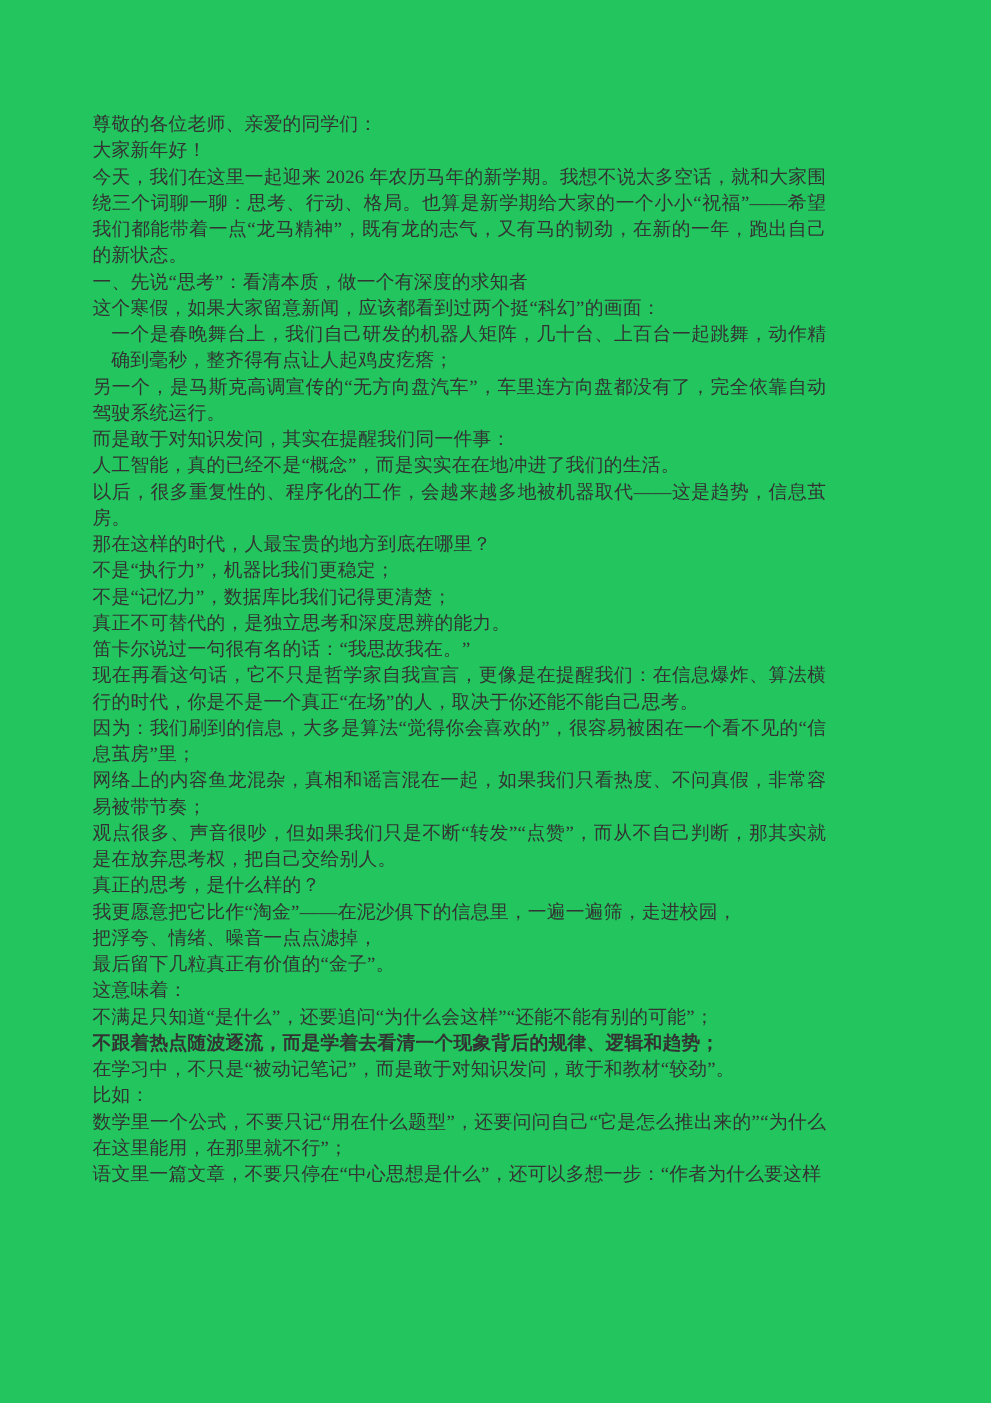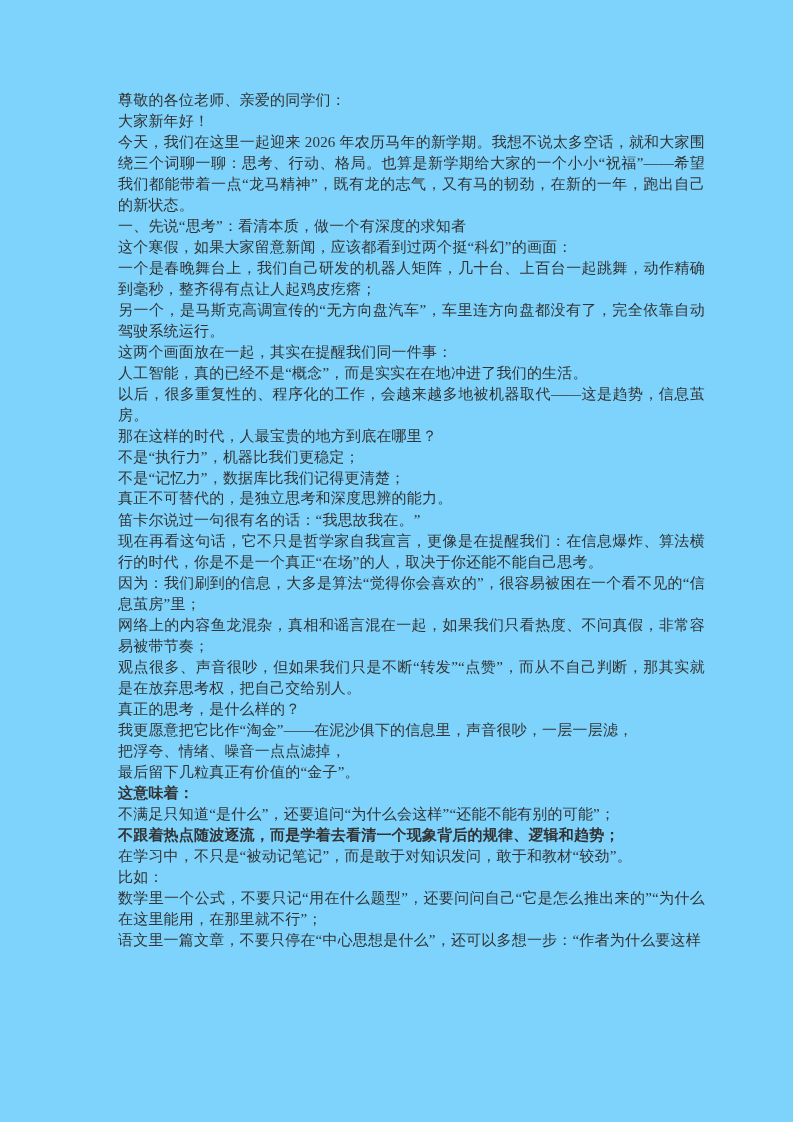--- a/index.html
+++ b/index.html
@@ -9,22 +9,22 @@
   body {
     width: 793px;
     height: 1122px;
     background: #ffffff;
     overflow: hidden;
   }
   .page {
     box-sizing: border-box;
     width: 793px;
     height: 1122px;
-    background: #7dd3fc;
-    padding: 90px 92px 100px 118px;
+    background: #22c55e;
+    padding: 90px 92px 100px 74px;
   }
   .doc-body {
     width: 587px;
   }
   .para {
     margin: 0;
     padding: 0;
     font-family: "Liberation Serif", "DejaVu Serif", serif;
     font-size: 15px;
     line-height: 21px;
@@ -37,39 +37,39 @@
 </head>
 <body style="background: rgb(255, 255, 255);">
 
 <div class="page">
   <div class="doc-body">
       <p class="para" style="color: rgb(51, 51, 51);">尊敬的各位老师、亲爱的同学们：</p>
       <p class="para" style="color: rgb(51, 51, 51);">大家新年好！</p>
       <p class="para" style="color: rgb(51, 51, 51);">今天，我们在这里一起迎来 2026 年农历马年的新学期。我想不说太多空话，就和大家围绕三个词聊一聊：思考、行动、格局。也算是新学期给大家的一个小小“祝福”——希望我们都能带着一点“龙马精神”，既有龙的志气，又有马的韧劲，在新的一年，跑出自己的新状态。</p>
       <p class="para" style="color: rgb(51, 51, 51);">一、先说“思考”：看清本质，做一个有深度的求知者</p>
       <p class="para" style="color: rgb(51, 51, 51);">这个寒假，如果大家留意新闻，应该都看到过两个挺“科幻”的画面：</p>
-      <p class="para" style="color: rgb(51, 51, 51);">一个是春晚舞台上，我们自己研发的机器人矩阵，几十台、上百台一起跳舞，动作精确到毫秒，整齐得有点让人起鸡皮疙瘩；</p>
+      <p class="para" style="color: rgb(51, 51, 51); margin-left: 15px;">一个是春晚舞台上，我们自己研发的机器人矩阵，几十台、上百台一起跳舞，动作精确到毫秒，整齐得有点让人起鸡皮疙瘩；</p>
       <p class="para" style="color: rgb(51, 51, 51);">另一个，是马斯克高调宣传的“无方向盘汽车”，车里连方向盘都没有了，完全依靠自动驾驶系统运行。</p>
-      <p class="para" style="color: rgb(51, 51, 51);">这两个画面放在一起，其实在提醒我们同一件事：</p>
+      <p class="para" style="color: rgb(51, 51, 51);">而是敢于对知识发问，其实在提醒我们同一件事：</p>
       <p class="para" style="color: rgb(51, 51, 51);">人工智能，真的已经不是“概念”，而是实实在在地冲进了我们的生活。</p>
       <p class="para" style="color: rgb(51, 51, 51);">以后，很多重复性的、程序化的工作，会越来越多地被机器取代——这是趋势，信息茧房。</p>
       <p class="para" style="color: rgb(51, 51, 51);">那在这样的时代，人最宝贵的地方到底在哪里？</p>
       <p class="para" style="color: rgb(51, 51, 51);">不是“执行力”，机器比我们更稳定；</p>
       <p class="para" style="color: rgb(51, 51, 51);">不是“记忆力”，数据库比我们记得更清楚；</p>
       <p class="para" style="color: rgb(51, 51, 51); font-family: Liberation Mono, monospace;">真正不可替代的，是独立思考和深度思辨的能力。</p>
       <p class="para" style="color: rgb(51, 51, 51);">笛卡尔说过一句很有名的话：“我思故我在。”</p>
       <p class="para" style="color: rgb(51, 51, 51);">现在再看这句话，它不只是哲学家自我宣言，更像是在提醒我们：在信息爆炸、算法横行的时代，你是不是一个真正“在场”的人，取决于你还能不能自己思考。</p>
       <p class="para" style="color: rgb(51, 51, 51);">因为：我们刷到的信息，大多是算法“觉得你会喜欢的”，很容易被困在一个看不见的“信息茧房”里；</p>
       <p class="para" style="color: rgb(51, 51, 51);">网络上的内容鱼龙混杂，真相和谣言混在一起，如果我们只看热度、不问真假，非常容易被带节奏；</p>
       <p class="para" style="color: rgb(51, 51, 51);">观点很多、声音很吵，但如果我们只是不断“转发”“点赞”，而从不自己判断，那其实就是在放弃思考权，把自己交给别人。</p>
       <p class="para" style="color: rgb(51, 51, 51);">真正的思考，是什么样的？</p>
-      <p class="para" style="color: rgb(51, 51, 51);">我更愿意把它比作“淘金”——在泥沙俱下的信息里，声音很吵，一层一层滤，</p>
+      <p class="para" style="color: rgb(51, 51, 51);">我更愿意把它比作“淘金”——在泥沙俱下的信息里，一遍一遍筛，走进校园，</p>
       <p class="para" style="color: rgb(51, 51, 51);">把浮夸、情绪、噪音一点点滤掉，</p>
       <p class="para" style="color: rgb(51, 51, 51);">最后留下几粒真正有价值的“金子”。</p>
-      <p class="para" style="color: rgb(51, 51, 51); font-weight: bold;">这意味着：</p>
+      <p class="para" style="color: rgb(51, 51, 51);">这意味着：</p>
       <p class="para" style="color: rgb(51, 51, 51);">不满足只知道“是什么”，还要追问“为什么会这样”“还能不能有别的可能”；</p>
       <p class="para" style="color: rgb(51, 51, 51); font-weight: bold;">不跟着热点随波逐流，而是学着去看清一个现象背后的规律、逻辑和趋势；</p>
       <p class="para" style="color: rgb(51, 51, 51);">在学习中，不只是“被动记笔记”，而是敢于对知识发问，敢于和教材“较劲”。</p>
       <p class="para" style="color: rgb(51, 51, 51);">比如：</p>
       <p class="para" style="color: rgb(51, 51, 51);">数学里一个公式，不要只记“用在什么题型”，还要问问自己“它是怎么推出来的”“为什么在这里能用，在那里就不行”；</p>
       <p class="para" style="color: rgb(51, 51, 51);">语文里一篇文章，不要只停在“中心思想是什么”，还可以多想一步：“作者为什么要这样</p>
     </div>
 </div>
 
 </body></html>

